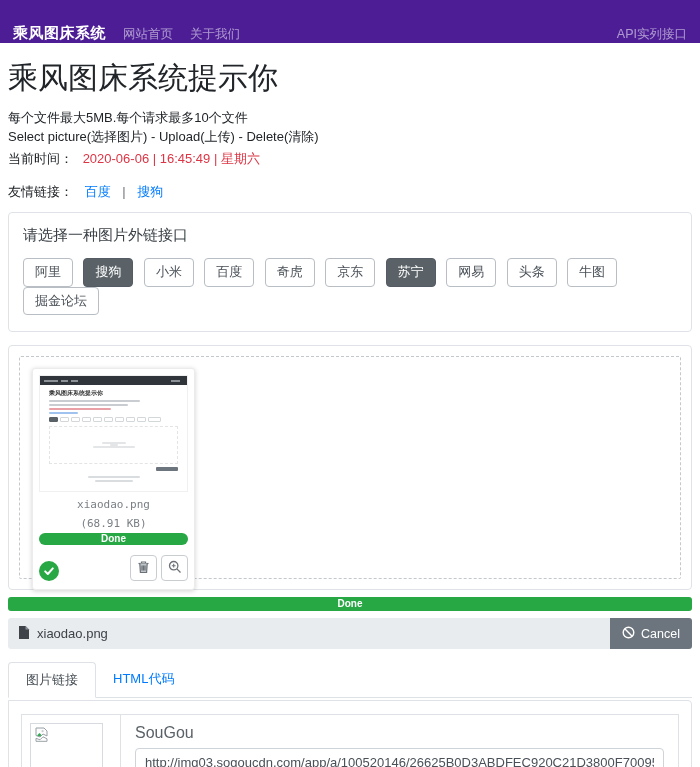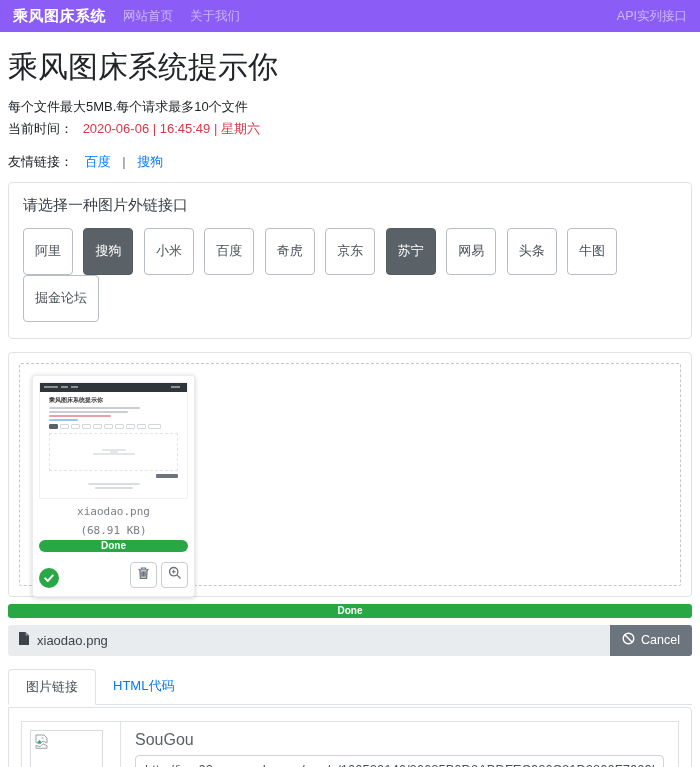--- a/index.html
+++ b/index.html
@@ -1,20 +1,20 @@
 <!DOCTYPE html>
 <html><head>
 <meta charset="utf-8">
 <style>
   * { margin:0; padding:0; box-sizing:border-box; }
   html,body { width:700px; height:767px; overflow:hidden; background:#fff;
     font-family:"Liberation Sans","DejaVu Sans",sans-serif; color:#212529; }
 
   
-  .navbar { height:32px; background:#8b5cf6; display:flex; align-items:center; padding:0 13px; }
+  .navbar { height:43px; background:#4c1d95; display:flex; align-items:flex-end; padding:0 13px; }
   .brand { color:#fff; font-size:15px; font-weight:bold; letter-spacing:.5px; }
   .nav-link { color:rgba(255,255,255,.55); font-size:12.5px; margin-left:17px; text-decoration:none; }
   .nav-right { margin-left:auto; }
 
   .container { padding:0 8px; }
 
   
   .page-title { font-size:30px; font-weight:500; color:#212529; margin:15px 0 10px; }
   .lead-line { font-size:13px; color:#212529; line-height:1.45; }
   .time-row { margin-top:3px; font-size:13px; }
@@ -23,21 +23,21 @@
   .friend-row { margin-top:15px; font-size:13px; }
   .friend-label { color:#212529; }
   .friend-link { color:#007bff; text-decoration:none; margin-left:8px; }
   .friend-sep { color:#6c757d; margin-left:8px; }
 
   
   .panel { border:1px solid #dfe3e7; border-radius:4px; background:#fff; }
   .api-panel { margin-top:11px; padding:13px 14px 16px; }
   .api-title { font-size:15px; color:#3a4046; margin-bottom:13px; }
   .api-btn { display:inline-block; font-size:13px; color:#495057; background:#fff;
-    border:1px solid #b8bec4; border-radius:4px; padding:14px 11px; margin-right:6px;
+    border:1px solid #b8bec4; border-radius:4px; padding:5px 11px; margin-right:6px;
     cursor:pointer; line-height:1.3; }
   .api-btn.active { background:#5a6268; border-color:#545b62; color:#fff; }
 
   
   .upload-panel { margin-top:13px; padding:10px; height:245px; }
   .dropzone { border:1px dashed #c3c8cc; border-radius:2px; height:223px; padding:11px 12px; }
 
   .file-card { width:163px; background:#fff; border:1px solid #ececec; border-radius:3px;
     box-shadow:0 1px 5px rgba(0,0,0,.18); padding:6px 6px 8px; }
   .mini { height:117px; border:1px solid #f0f0f0; background:#fff; overflow:hidden; padding-bottom:2px; }
@@ -109,20 +109,21 @@
   <span class="brand">乘风图床系统</span>
   <a class="nav-link">网站首页</a>
   <a class="nav-link">关于我们</a>
   <a class="nav-link nav-right">API实列接口</a>
 </div>
 
 <div class="container">
 
   <div class="page-title">乘风图床系统提示你</div>
   <div class="lead-line">每个文件最大5MB.每个请求最多10个文件</div>
+  <div class="lead-line">Select picture(选择图片) - Upload(上传) - Delete(清除)</div>
 
   <div class="time-row">
     <span class="time-label">当前时间：</span>
     <span class="time-value">2020-06-06 | 16:45:49 | 星期六</span>
   </div>
 
   <div class="friend-row">
     <span class="friend-label">友情链接：</span>
     <a class="friend-link">百度</a>
     <span class="friend-sep">|</span>

